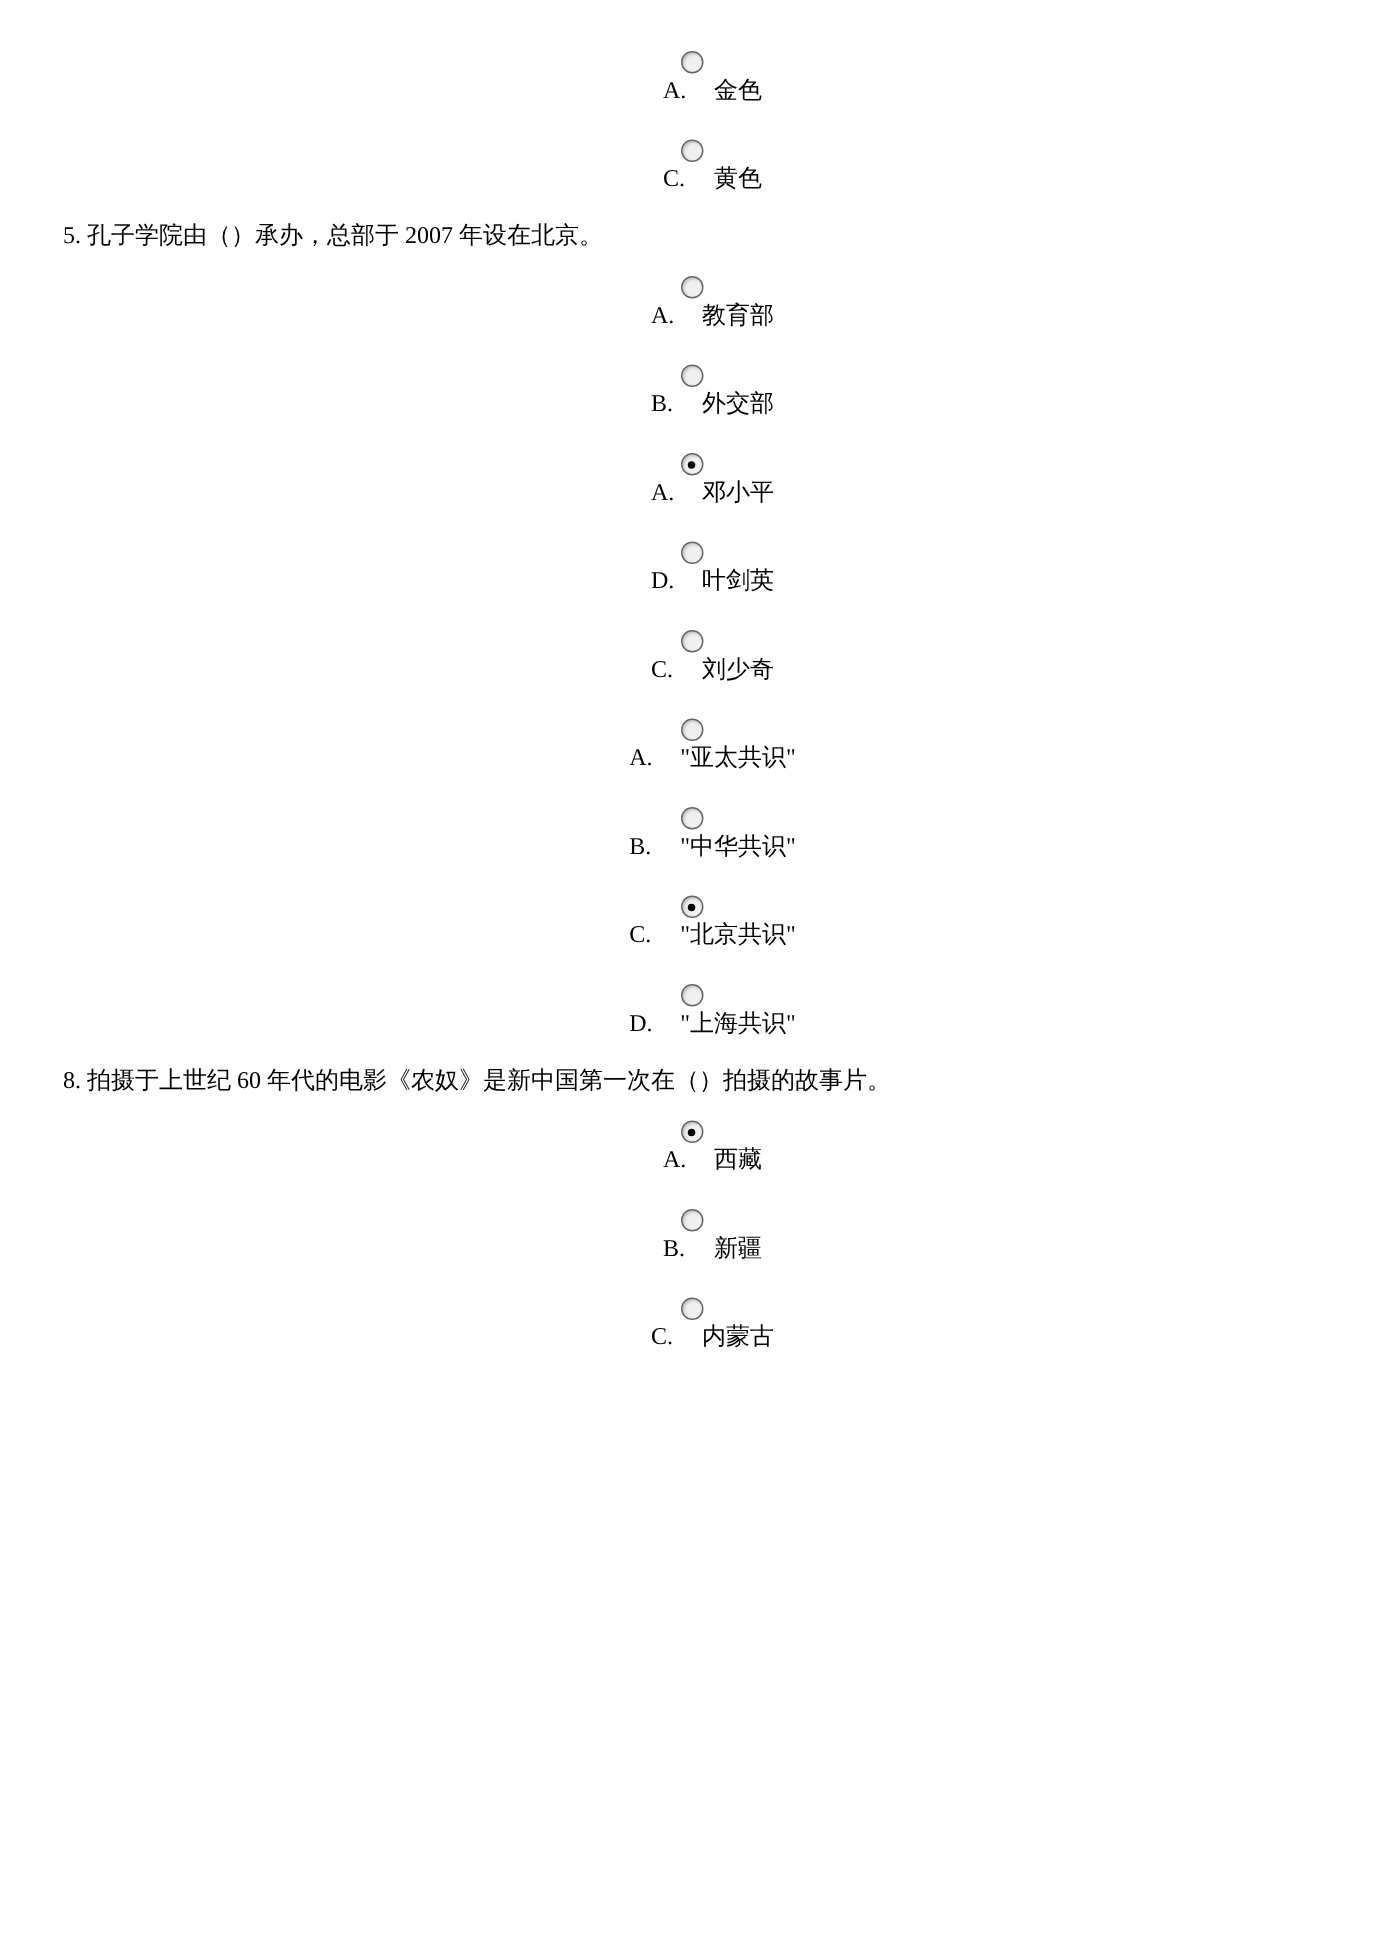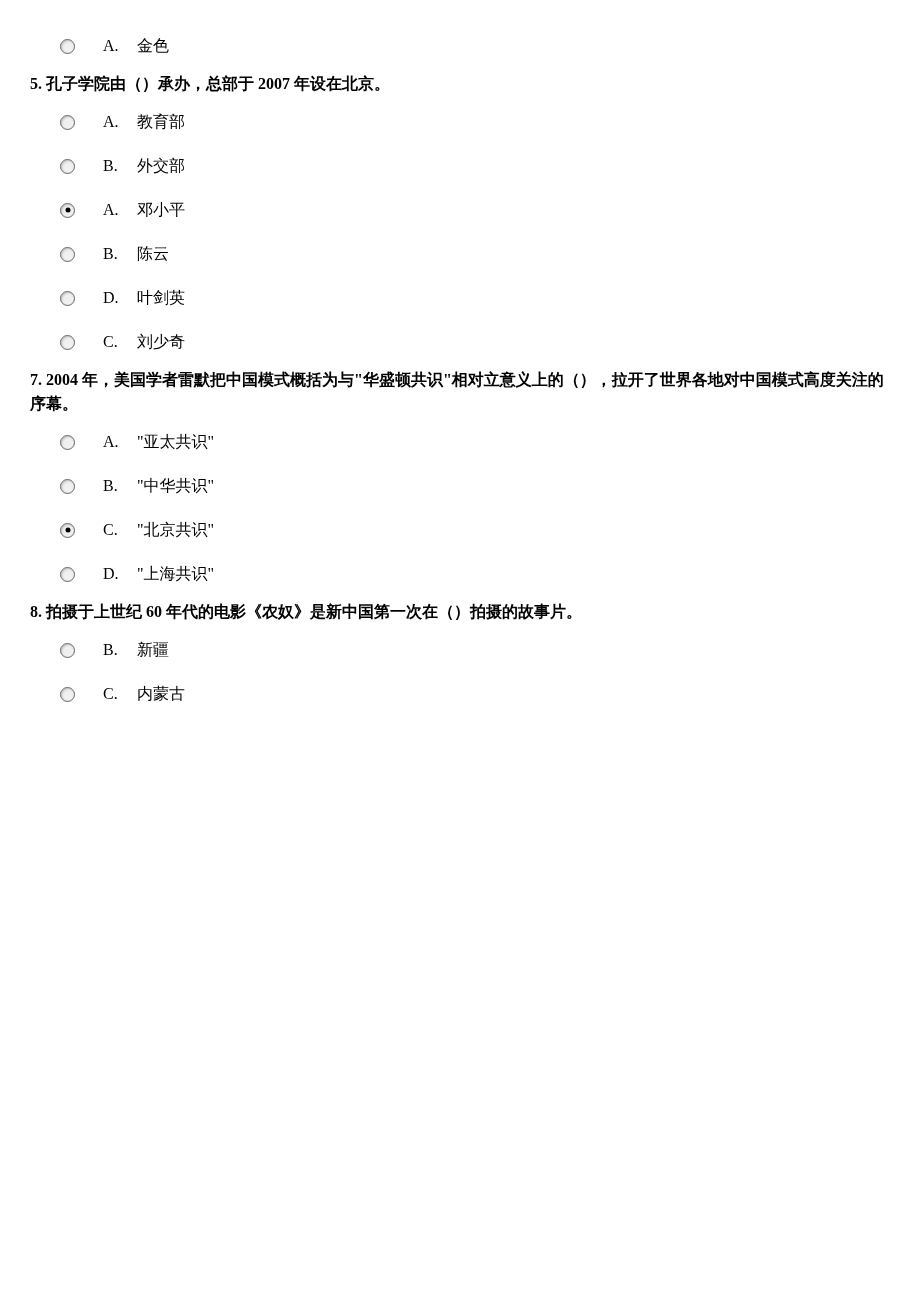--- a/index.html
+++ b/index.html
@@ -5,28 +5,29 @@
     body {
       font-family: SimSun, "宋体", serif;
       font-size: 16px;
       margin: 0;
       padding: 20px 30px;
       background: #fff;
       color: #000;
       line-height: 1.5;
     }
     .question-text {
-      font-weight: bold;
-      margin: 8px 0;
+      font-weight: normal;
+      margin: 8px 12px;
     }
     .option {
       display: flex;
       align-items: center;
       margin: 8px 0 8px 30px;
       padding: 6px 0;
+      flex-direction: column;
     }
     .radio {
       width: 13px;
       height: 13px;
       border-radius: 50%;
       border: 1px solid #666;
       background: #f0f0f0;
       margin-right: 28px;
       box-shadow: inset 1px 1px 2px rgba(0,0,0,0.2), 0 0 1px rgba(255,255,255,0.8);
       flex-shrink: 0;
@@ -52,64 +53,67 @@
     }
   </style>
 </head>
 <body>
 
 <div id="content">
     <div class="option">
       <span class="radio"></span>
       <span class="opt-label"><span class="letter">A.</span><span>  金色</span></span>
     </div>
+    <div class="option">
+      <span class="radio"></span>
+      <span class="opt-label"><span class="letter">C.</span><span>  黄色</span></span>
+    </div>
     <div class="question-text"><span>5.</span>  孔子学院由（）承办，总部于 2007 年设在北京。</div>
     <div class="option">
       <span class="radio"></span>
       <span class="opt-label"><span class="letter">A.</span><span>  教育部</span></span>
     </div>
     <div class="option">
       <span class="radio"></span>
       <span class="opt-label"><span class="letter">B.</span><span>  外交部</span></span>
     </div>
     <div class="option">
       <span class="radio selected"></span>
       <span class="opt-label"><span class="letter">A.</span><span>  邓小平</span></span>
     </div>
     <div class="option">
       <span class="radio"></span>
-      <span class="opt-label"><span class="letter">B.</span><span>  陈云</span></span>
-    </div>
-    <div class="option">
-      <span class="radio"></span>
       <span class="opt-label"><span class="letter">D.</span><span>  叶剑英</span></span>
     </div>
     <div class="option">
       <span class="radio"></span>
       <span class="opt-label"><span class="letter">C.</span><span>  刘少奇</span></span>
     </div>
-    <div class="question-text"><span>7.</span>  2004 年，美国学者雷默把中国模式概括为与"华盛顿共识"相对立意义上的（），拉开了世界各地对中国模式高度关注的序幕。</div>
     <div class="option">
       <span class="radio"></span>
       <span class="opt-label"><span class="letter">A.</span><span>  "亚太共识"</span></span>
     </div>
     <div class="option">
       <span class="radio"></span>
       <span class="opt-label"><span class="letter">B.</span><span>  "中华共识"</span></span>
     </div>
     <div class="option">
       <span class="radio selected"></span>
       <span class="opt-label"><span class="letter">C.</span><span>  "北京共识"</span></span>
     </div>
     <div class="option">
       <span class="radio"></span>
       <span class="opt-label"><span class="letter">D.</span><span>  "上海共识"</span></span>
     </div>
     <div class="question-text"><span>8.</span>  拍摄于上世纪 60 年代的电影《农奴》是新中国第一次在（）拍摄的故事片。</div>
     <div class="option">
+      <span class="radio selected"></span>
+      <span class="opt-label"><span class="letter">A.</span><span>  西藏</span></span>
+    </div>
+    <div class="option">
       <span class="radio"></span>
       <span class="opt-label"><span class="letter">B.</span><span>  新疆</span></span>
     </div>
     <div class="option">
       <span class="radio"></span>
       <span class="opt-label"><span class="letter">C.</span><span>  内蒙古</span></span>
     </div>
   </div>
 
 </body></html>

